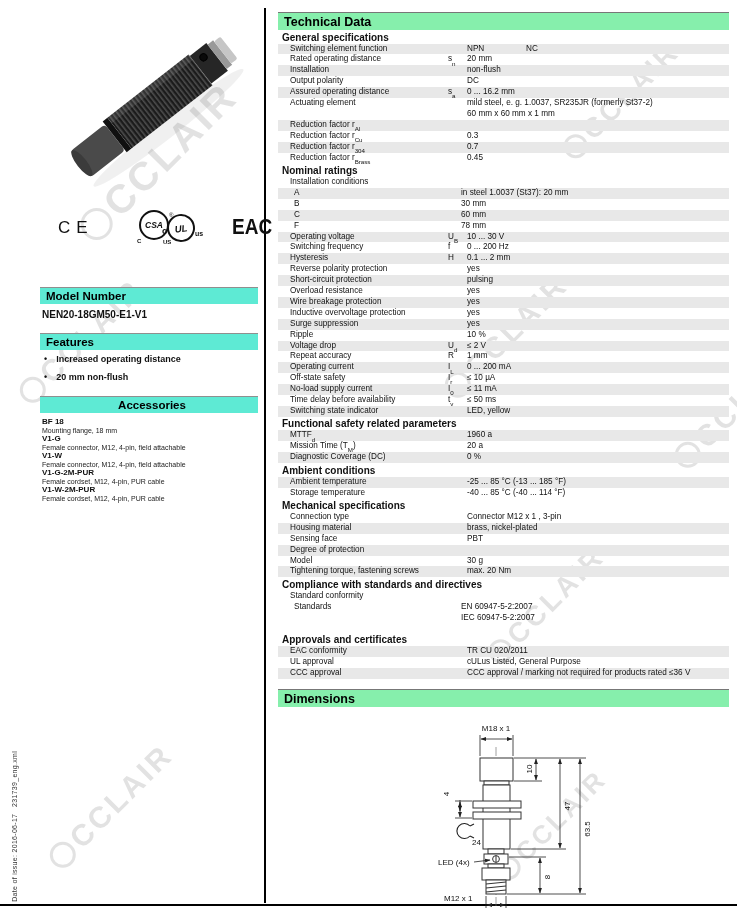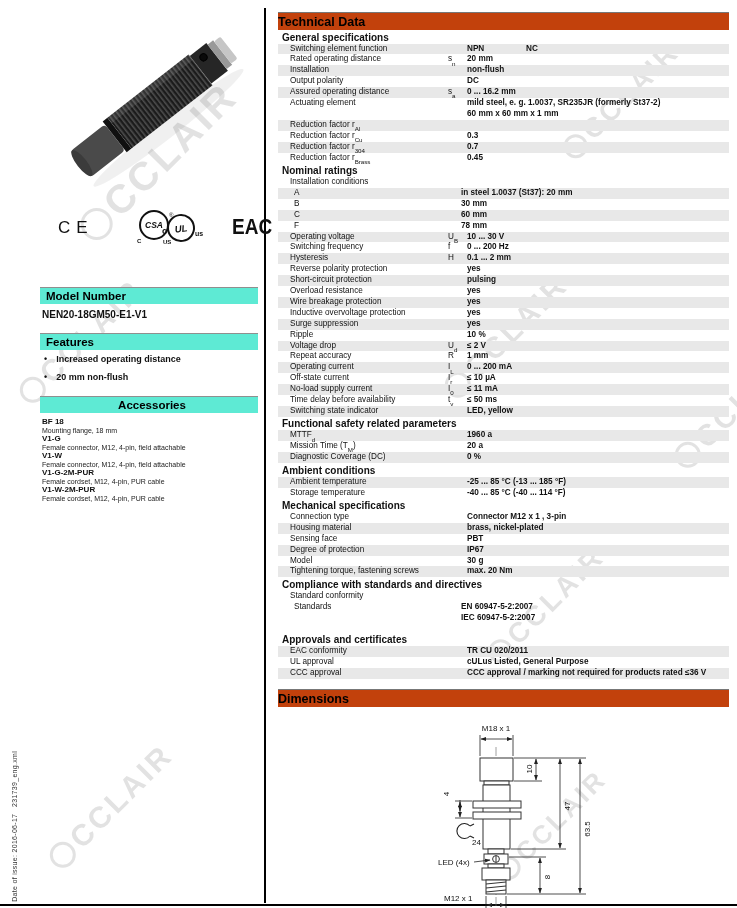--- a/index.html
+++ b/index.html
@@ -36,29 +36,29 @@
   .sbar{position:absolute;left:40px;width:218px;height:17px;background:#5eead4;border-top:1px solid #8f8f8f;
         font-size:11.5px;font-weight:bold;line-height:17px;padding-left:6px;box-sizing:border-box;color:#000;}
   .model-val{position:absolute;left:42px;top:309px;font-size:10px;font-weight:bold;}
   .feat{position:absolute;left:44px;width:214px;font-size:9px;font-weight:bold;display:flex;gap:9px;}
   .feat .dot{font-size:9px;}
   .accs{position:absolute;left:42px;top:417px;width:216px;}
   .acc-name{font-size:8px;font-weight:bold;margin-top:0;}
   .acc-desc{font-size:7px;margin-top:1px;color:#222;}
   
   .rcol{position:absolute;left:278px;top:12px;width:451px;}
-  .big-bar{background:#c2410c;border-top:1px solid #777;height:18px;line-height:18px;font-size:12.5px;
-           font-weight:bold;box-sizing:border-box;color:#000;}
+  .big-bar{background:#86efac;border-top:1px solid #777;height:18px;line-height:18px;font-size:12.5px;
+           font-weight:bold;padding-left:6px;box-sizing:border-box;color:#000;}
   .trow{display:flex;min-height:10.9px;line-height:10.9px;font-size:8.2px;padding-left:12px;box-sizing:border-box;}
   .trow.shade{background:#e8e8e8;}
   .trow .lbl{width:158px;flex:none;}
   .trow.ind2 .lbl{width:148px;}
   .trow.ind2{padding-left:16px;}
   .trow .sym{width:19px;flex:none;}
-  .trow .val{flex:1;font-weight:bold;}
+  .trow .val{flex:1;}
   .sec{font-weight:bold;font-size:10px;padding:2.5px 0 1.5px 4px;line-height:9.5px;}
   .gap{height:9px;}
   sub.s{font-size:6.2px;position:relative;top:1.5px;line-height:0;}
   .v2{display:inline-block;width:59px;}
   .dims-svg{display:block;margin:4px 0 0 140px;}
   svg text{font-family:"Liberation Sans","DejaVu Sans",sans-serif;}
 </style>
 </head>
 <body>
 
@@ -306,21 +306,21 @@
           <span class="lbl">Repeat accuracy</span>
           <span class="sym">R</span>
           <span class="val">1 mm</span>
         </div>
         <div class="trow shade">
           <span class="lbl">Operating current</span>
           <span class="sym">I<sub class="s">L</sub></span>
           <span class="val">0 ... 200 mA</span>
         </div>
         <div class="trow">
-          <span class="lbl">Off-state current</span>
+          <span class="lbl">Off-state safety</span>
           <span class="sym">I<sub class="s">r</sub></span>
           <span class="val">≤ 10 µA</span>
         </div>
         <div class="trow shade">
           <span class="lbl">No-load supply current</span>
           <span class="sym">I<sub class="s">0</sub></span>
           <span class="val">≤ 11 mA</span>
         </div>
         <div class="trow">
           <span class="lbl">Time delay before availability</span>
@@ -371,21 +371,20 @@
           <span class="val">brass, nickel-plated</span>
         </div>
         <div class="trow">
           <span class="lbl">Sensing face</span>
           <span class="sym"></span>
           <span class="val">PBT</span>
         </div>
         <div class="trow shade">
           <span class="lbl">Degree of protection</span>
           <span class="sym"></span>
-          <span class="val">IP67</span>
         </div>
         <div class="trow">
           <span class="lbl">Model</span>
           <span class="sym"></span>
           <span class="val">30 g</span>
         </div>
         <div class="trow shade">
           <span class="lbl">Tightening torque, fastening screws</span>
           <span class="sym"></span>
           <span class="val">max. 20 Nm</span>

